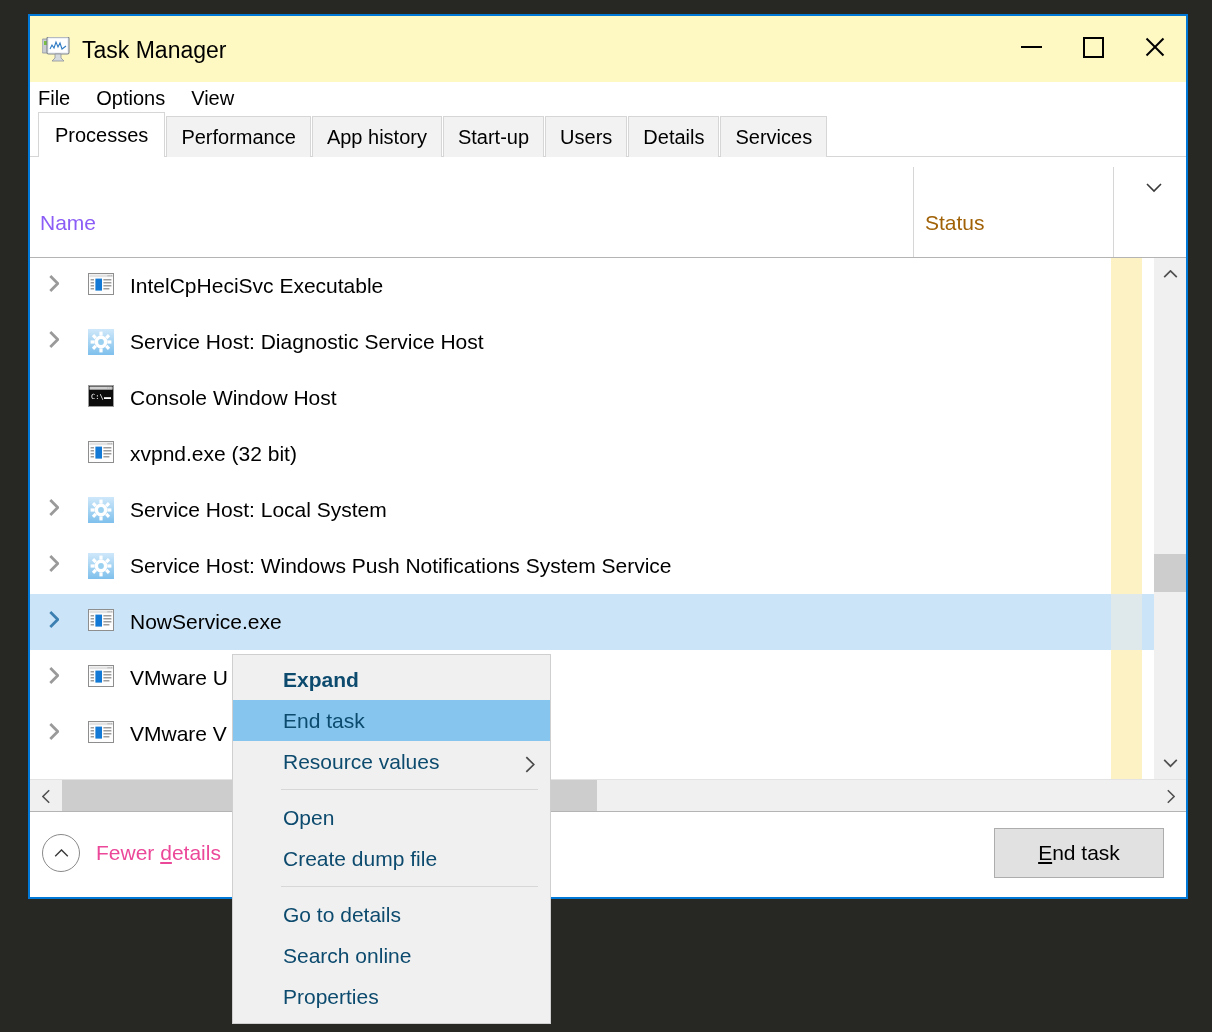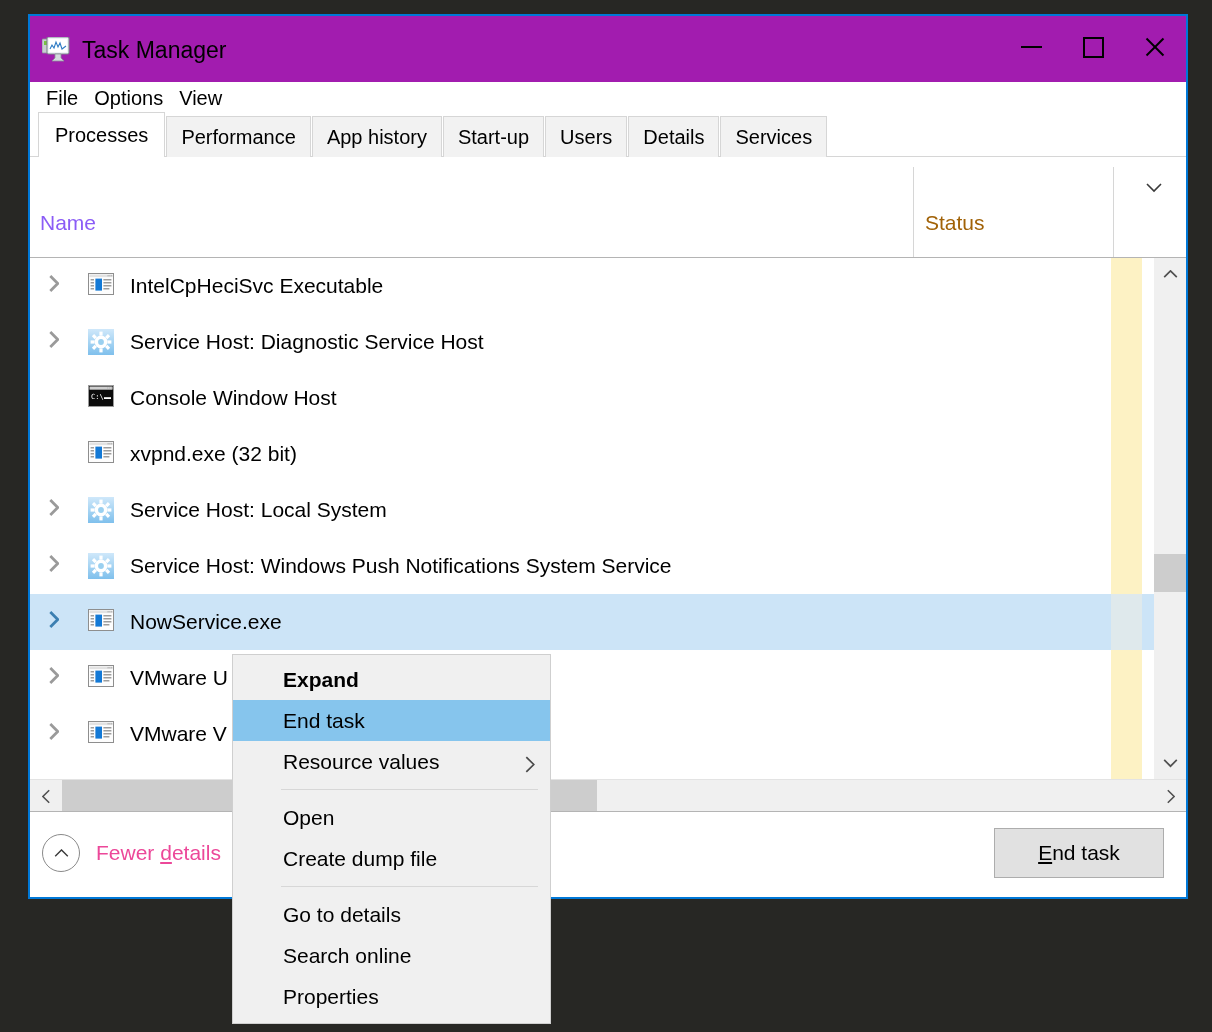--- a/index.html
+++ b/index.html
@@ -20,21 +20,21 @@
     border: 2px solid #0078d7;
     display: flex;
     flex-direction: column;
   }
 
   
   .titlebar {
     height: 66px;
     flex: none;
     position: relative;
-    background: #a21caf;
+    background: #fef9c3;
   }
   .title-left {
     position: absolute;
     left: 12px; top: 21px;
     display: flex; align-items: center; gap: 12px;
   }
   .app-icon { width: 28px; height: 26px; position: relative; flex: none; }
   .title-text {
     font-size: 23px; color: #000000;
     font-family: "Liberation Sans", sans-serif;
@@ -57,21 +57,21 @@
     content: ""; position: absolute; left: 0; top: 11px;
     width: 24px; height: 0; border-top: 2px solid #000;
   }
   .glyph-close::before { transform: rotate(45deg); }
   .glyph-close::after  { transform: rotate(-45deg); }
 
   
   .menubar {
     flex: none; height: 32px;
     display: flex; align-items: center;
-    padding-left: 8px; gap: 0;
+    gap: 10px;
     background: #ffffff;
   }
   .menu-item {
     font-size: 20px; color: #000;
     padding: 2px 8px; cursor: default;
     line-height: 24px; white-space: nowrap;
   }
 
   
   .tabstrip {
@@ -241,21 +241,21 @@
     width: 319px;
     background: #f0f0f0;
     border: 1px solid #cfcfcf;
     padding: 4px 0 6px 0;
     z-index: 50;
   }
   .ctx-item {
     height: 41px;
     display: flex; align-items: center;
     padding-left: 50px; padding-right: 14px;
-    font-size: 21px; color: #000000;
+    font-size: 21px; color: #0c4a6e;
     cursor: default;
     position: relative;
     white-space: nowrap;
   }
   .ctx-item.bold { font-weight: bold; }
   .ctx-item.highlight { background: #86c5ed; }
   .ctx-sep {
     height: 1px; background: #d7d7d7;
     margin: 7px 12px 7px 48px;
   }

